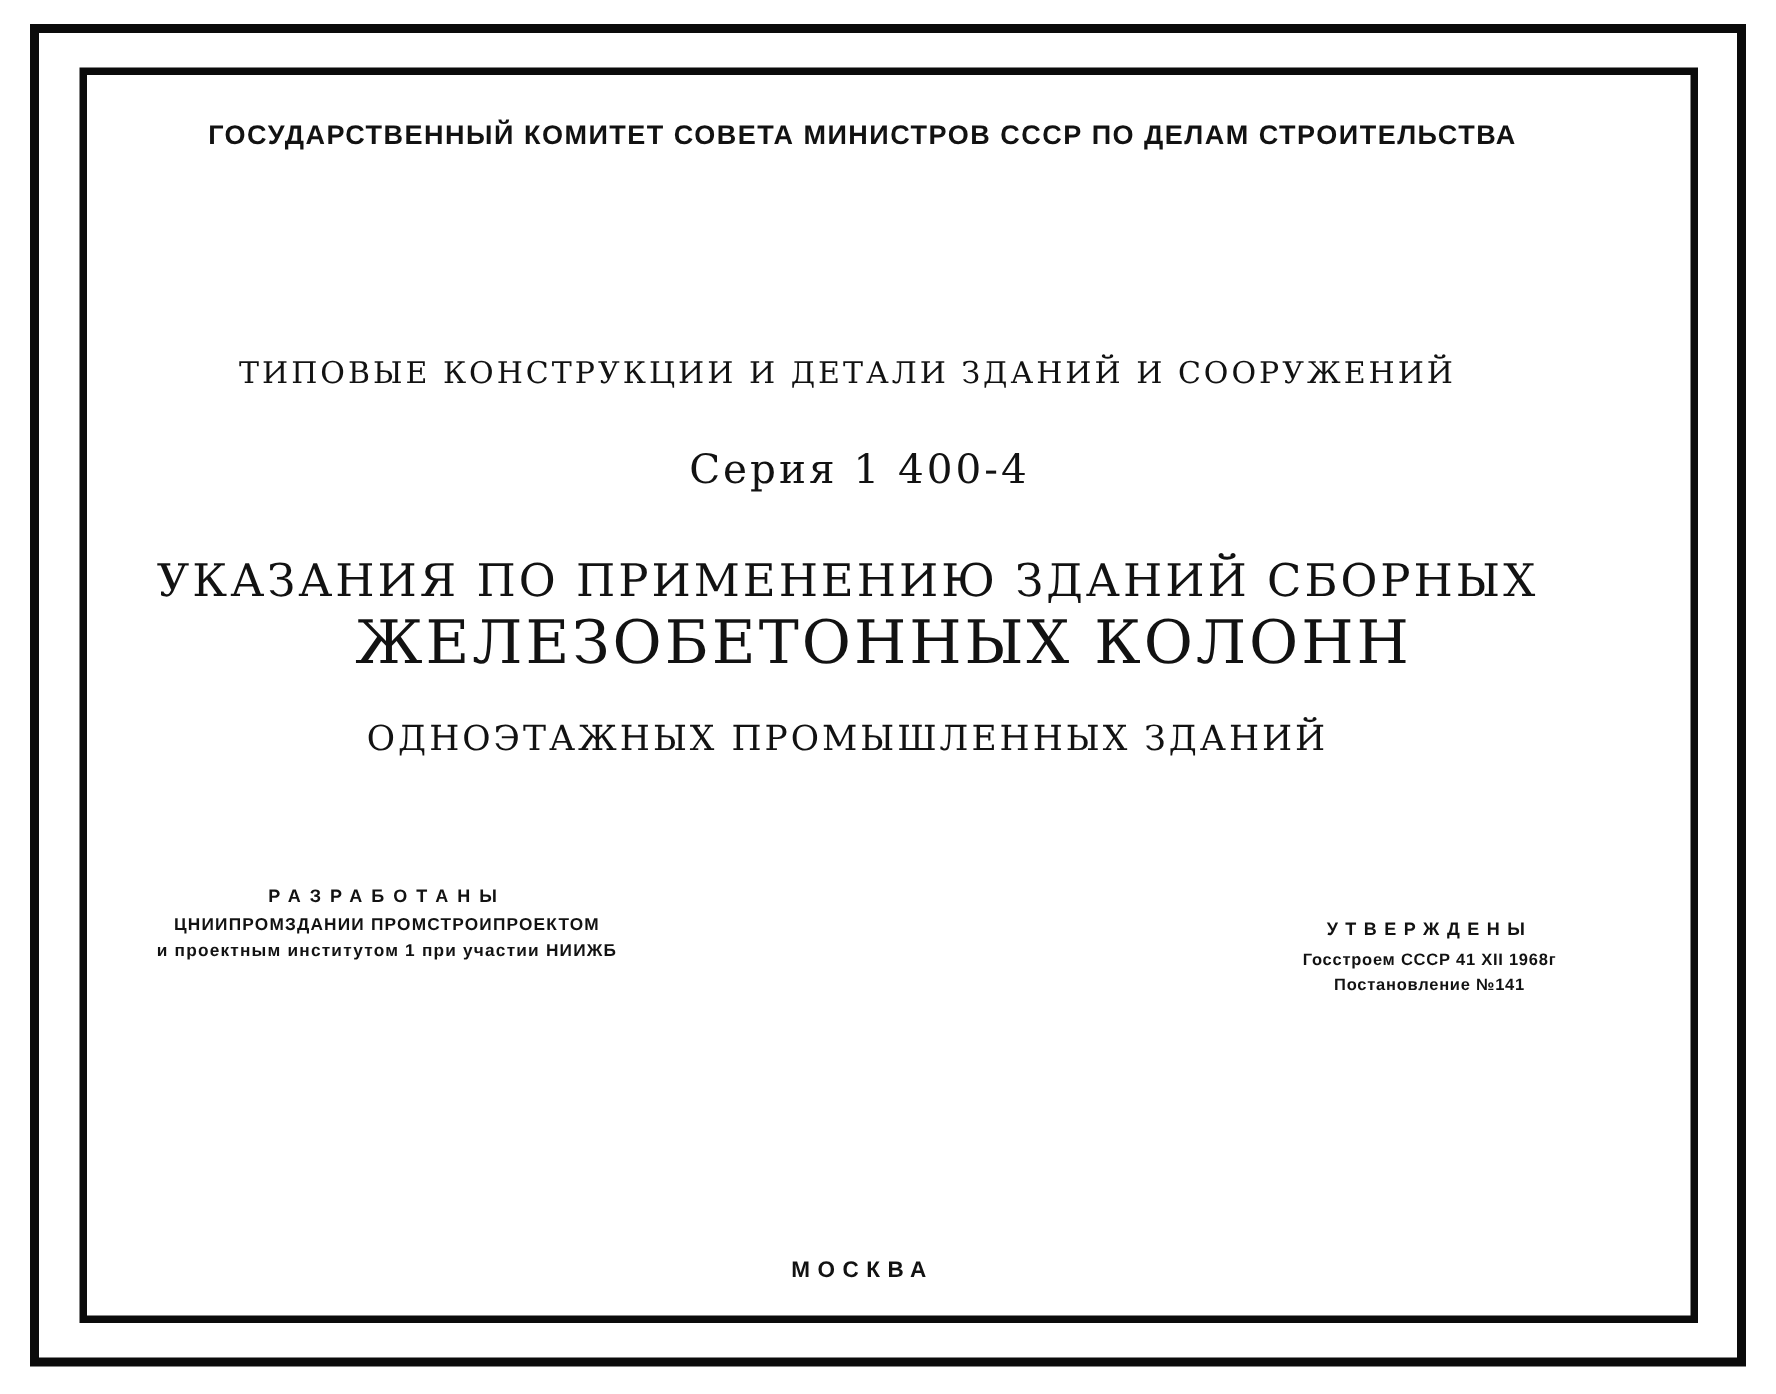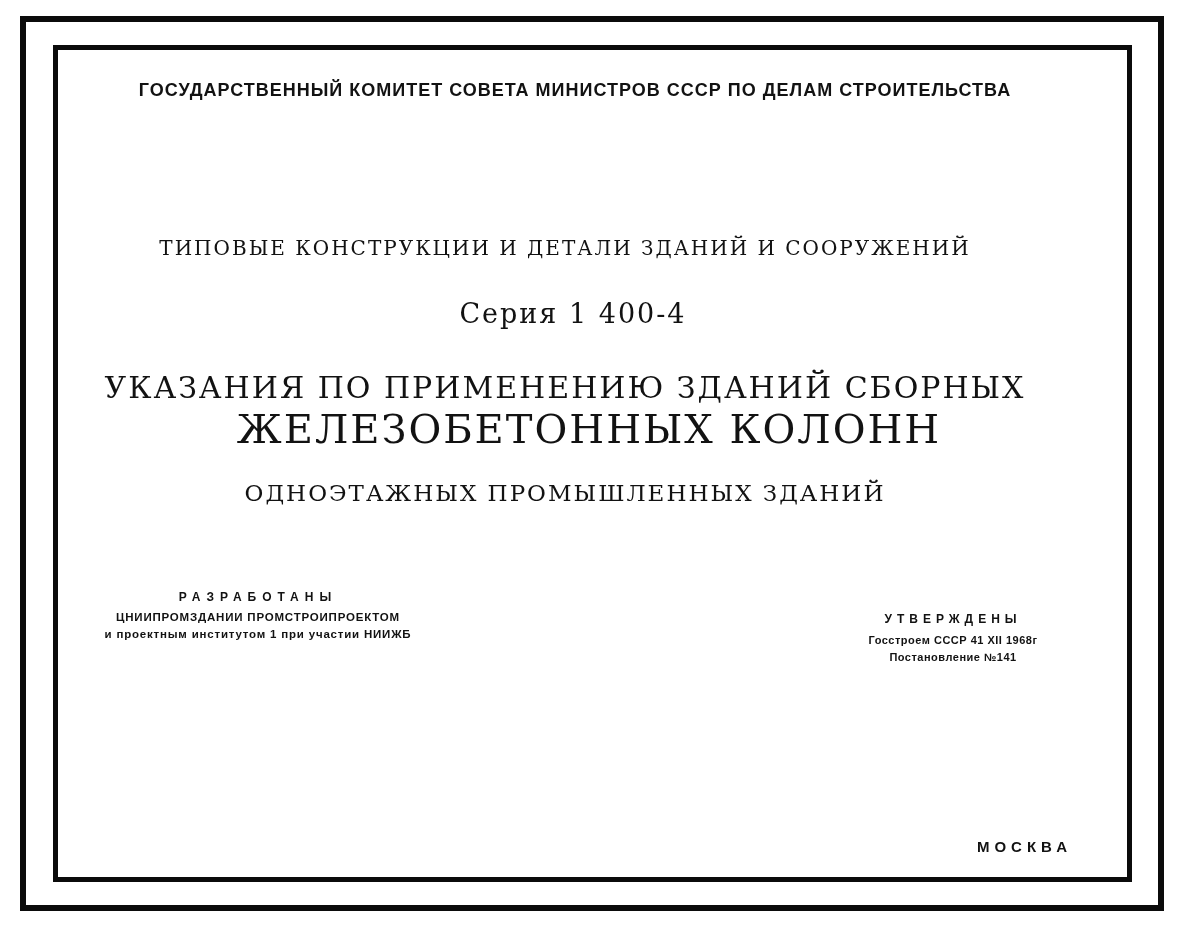--- a/index.html
+++ b/index.html
@@ -104,21 +104,20 @@
     top: 762px;
     font-size: 15px;
     letter-spacing: 2.5px;
     font-weight: 700;
   }
   .footer-2 {
     top: 788px;
     font-size: 15px;
     letter-spacing: 5px;
     font-weight: 700;
-    text-align: right;
   }
 </style>
 </head>
 <body>
 
 <div class="frame-outer"></div>
 <div class="frame-inner"></div>
 
 <div class="content">
 

